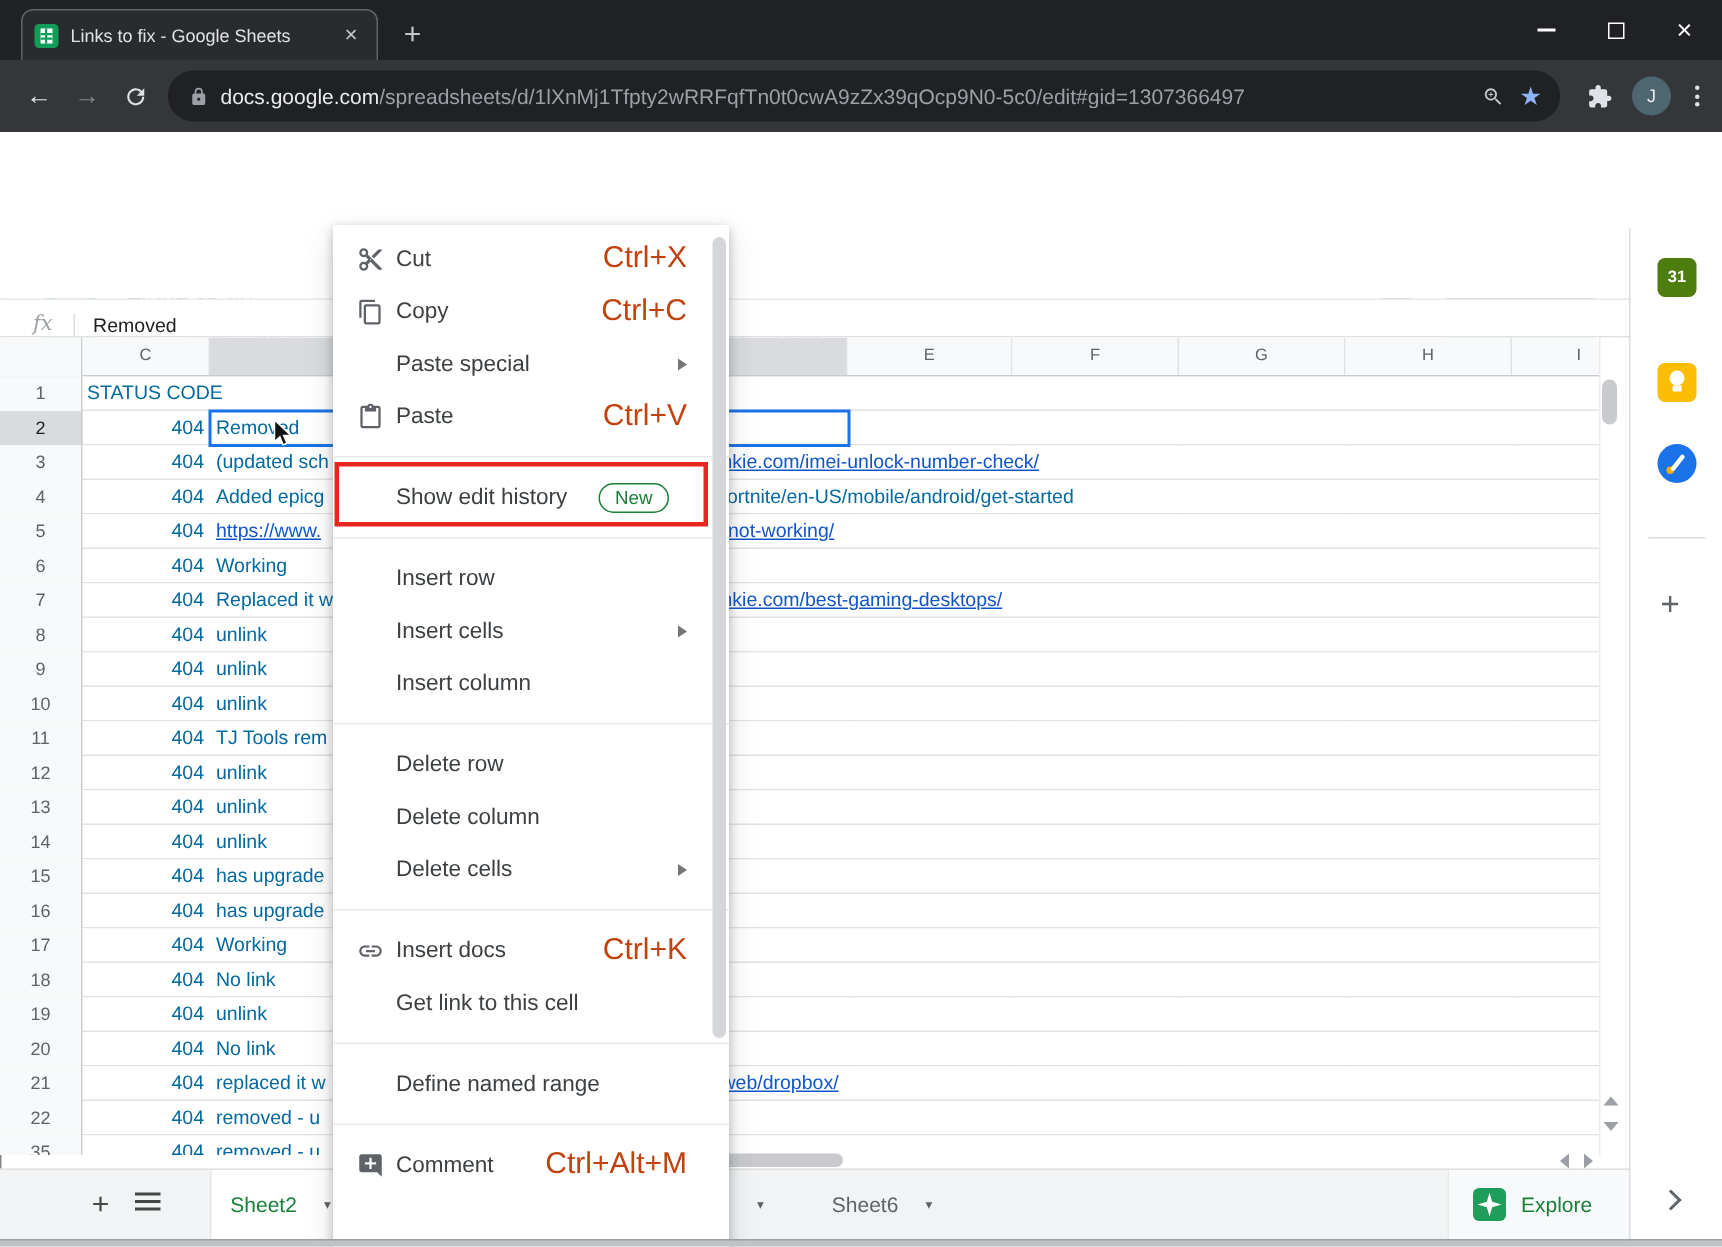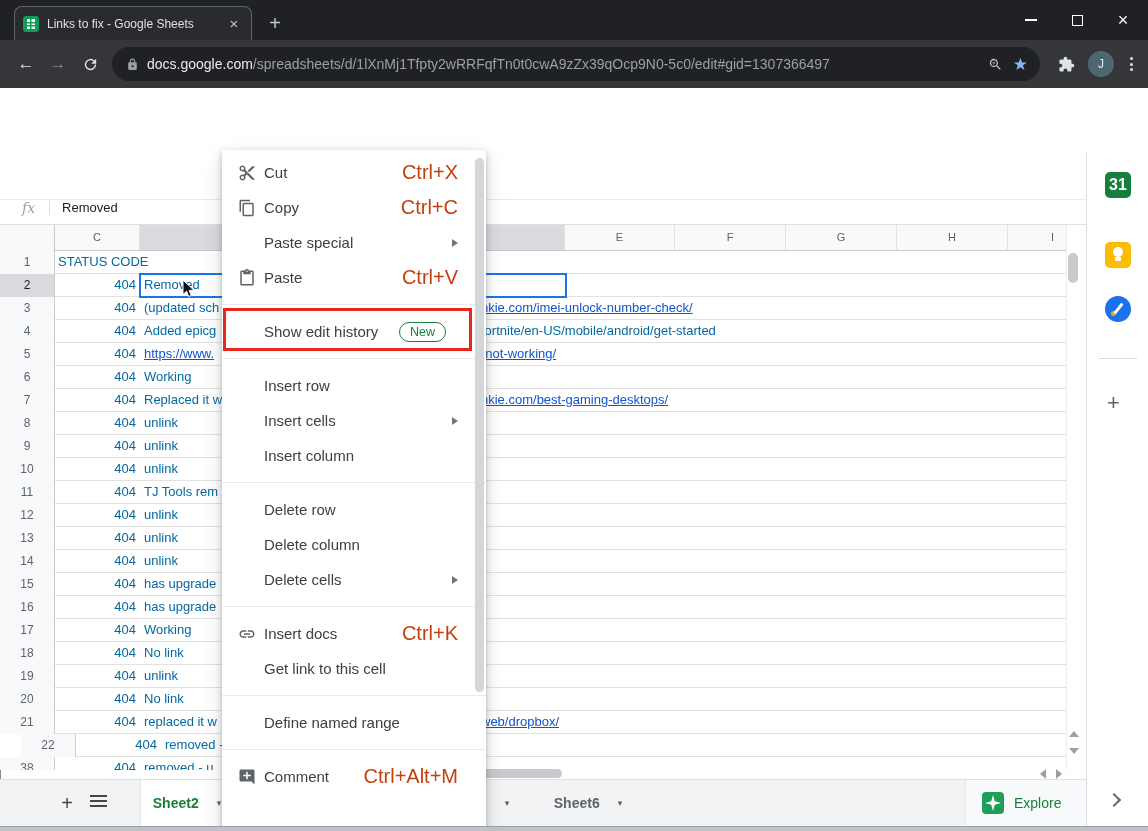--- a/index.html
+++ b/index.html
@@ -52,21 +52,21 @@
 .caret{font-size:9px;color:#5f6368}
 .tb-b{font-weight:700;font-size:15px}
 .tb-i{font-style:italic;font-family:"DejaVu Serif",serif;font-size:15px}
 .tb-s{text-decoration:line-through;font-size:14px}
 .tb-a{font-weight:700;font-size:14px;position:relative}
 .tb-a::after{content:"";position:absolute;left:-2px;bottom:-4px;width:15px;height:4px;background:#000}
 .dim{opacity:.4}
 .dots{font-size:16px;letter-spacing:1px;color:#444746}
 .collapse{position:absolute;left:1053px;top:170px;width:10px;height:10px;border-left:2px solid #5f6368;border-top:2px solid #5f6368;transform:rotate(45deg)}
 
-.formulabar{position:absolute;left:0;top:199px;width:1086px;height:26px;background:#fff;border-top:1px solid #e8eaed;border-bottom:1px solid #e0e0e0;display:flex;align-items:flex-start}
+.formulabar{position:absolute;left:0;top:199px;width:1086px;height:26px;background:#fff;border-top:1px solid #e8eaed;border-bottom:1px solid #e0e0e0;display:flex;align-items:flex-end}
 .fx{font-style:italic;font-family:"DejaVu Serif",serif;color:#9aa0a6;font-size:14px;margin-left:22px}
 .fx-sep{width:1px;height:15px;background:#dadce0;margin:0 12px 0 14px}
 .fvalue{font-size:13px;color:#202124}
 
 .grid{position:absolute;left:0;top:225px;width:1066px;height:545px;overflow:hidden;background:#fff}
 .colheads{position:absolute;left:0;top:0;width:1066px;height:26px;background:#f8f9fa;border-bottom:1px solid #c9cbce}
 .corner{position:absolute;left:0;top:0;width:55px;height:26px;border-right:1px solid #c9cbce;background:#f8f9fa}
 .col-h{position:absolute;top:0;height:25px;line-height:25px;text-align:center;font-size:11px;color:#5f6368;border-right:1px solid #e0e1e3;background:#f8f9fa}
 .col-h.hl{background:#d9dbde;color:#202124}
 .rows{position:absolute;left:0;top:26px;width:1066px;height:519px;overflow:hidden}
@@ -90,31 +90,31 @@
 .tri-down{border-left:5px solid transparent;border-right:5px solid transparent;border-top:6px solid #9aa0a6;left:1069px;top:748px}
 .hsb-thumb{position:absolute;left:430px;top:769px;width:132px;height:9px;background:#c8cacd;border-radius:4.5px;z-index:5}
 .tri-left{border-top:5px solid transparent;border-bottom:5px solid transparent;border-right:6px solid #9aa0a6;left:1040px;top:769px}
 .tri-right{border-top:5px solid transparent;border-bottom:5px solid transparent;border-left:6px solid #9aa0a6;left:1056px;top:769px}
 
 .sheetbar{position:absolute;left:0;top:779px;width:1086px;height:47px;background:#f1f3f4;border-top:1px solid #e0e0e0}
 .sb-plus{position:absolute;left:54px;top:10px;width:26px;height:26px;font-size:20px;color:#444746;text-align:center;line-height:26px}
 .sb-menu{position:absolute;left:90px;top:15px;width:17px}
 .sb-menu i{display:block;height:2px;background:#444746;margin:0 0 3px 0}
 .stabs{position:absolute;inset:0}
-.stab{position:absolute;top:0;height:46px;display:flex;align-items:center;justify-content:center;gap:18px;font-size:14px;font-weight:700;color:#5f6368}
+.stab{position:absolute;top:0;height:46px;display:flex;align-items:center;justify-content:center;gap:18px;font-size:14px;font-weight:400;color:#5f6368}
 .stab .caret{font-size:9px}
 .stab.active{background:#fff;color:#188038;border-left:1px solid #e3e5e8;border-right:1px solid #e3e5e8}
 .explore{position:absolute;left:965px;top:0;width:121px;height:46px;background:#f8f9fa;border-left:1px solid #e8eaea;display:flex;align-items:center;gap:10px;padding-left:16px}
 .explore-ic{width:22px;height:22px;border-radius:4px;background:#1e9e5a;position:relative;flex:none}
 .explore-ic::after{content:"";position:absolute;inset:3px;background:#fff;clip-path:polygon(50% 0,61% 39%,100% 50%,61% 61%,50% 100%,39% 61%,0 50%,39% 39%)}
 .explore-label{color:#188038;font-size:14px}
 
 .sidepanel{position:absolute;left:1086px;top:152px;width:62px;height:679px;background:#fff;border-left:1px solid #dadce0}
 .side-ic{position:absolute;left:18px;width:26px;height:26px;border-radius:5px}
-.cal{top:20px;background:#15803d;color:#fff;font-size:16px;font-weight:700;display:flex;align-items:center;justify-content:center}
+.cal{top:20px;background:#4d7c0f;color:#fff;font-size:11px;font-weight:700;display:flex;align-items:center;justify-content:center}
 .keep{top:90px;background:#fbbc04;position:absolute}
 .keep::after{content:"";position:absolute;left:8px;top:5px;width:10px;height:10px;border-radius:50%;background:#fff}
 .keep::before{content:"";position:absolute;left:10px;top:15px;width:6px;height:4px;background:#fff}
 .tasks{top:144px;background:#1a73e8;border-radius:50%;position:absolute}
 .tasks::after{content:"";position:absolute;left:12px;top:6px;width:3px;height:13px;background:#fff;border-radius:2px;transform:rotate(38deg)}
 .tasks::before{content:"";position:absolute;left:6px;top:15px;width:5px;height:5px;border-radius:50%;background:#f9ab00}
 .side-div{position:absolute;left:12px;top:206px;width:38px;height:1px;background:#dadce0}
 .side-plus{position:absolute;left:20px;top:238px;font-size:22px;color:#5f6368}
 .side-chev{position:absolute;left:22px;top:643px;width:10px;height:10px;border-top:2px solid #5f6368;border-right:2px solid #5f6368;transform:rotate(45deg)}
 
@@ -421,27 +421,27 @@
           <div class="rh">20</div>
           <div class="cell cc">404</div>
           <div class="cell cd">No link</div>
         </div>
         <div class="grow" style="top: 460px;">
           <div class="rh">21</div>
           <div class="cell cc">404</div>
           <div class="cell cd">replaced it w</div>
           <div class="cell spill lnk">web/dropbox/</div>
         </div>
-        <div class="grow" style="top: 483px; margin-left: 21px;">
+        <div class="grow" style="top: 483px;">
           <div class="rh">22</div>
           <div class="cell cc">404</div>
           <div class="cell cd">removed - u</div>
         </div>
         <div class="grow" style="top: 506px;">
-          <div class="rh">38</div>
+          <div class="rh">35</div>
           <div class="cell cc">404</div>
           <div class="cell cd">removed - u</div>
         </div>
       </div>
   </div>
 
   <div class="vsb"></div>
   <div class="vsb-thumb"></div>
   <div class="tri tri-up"></div>
   <div class="tri tri-down"></div>

